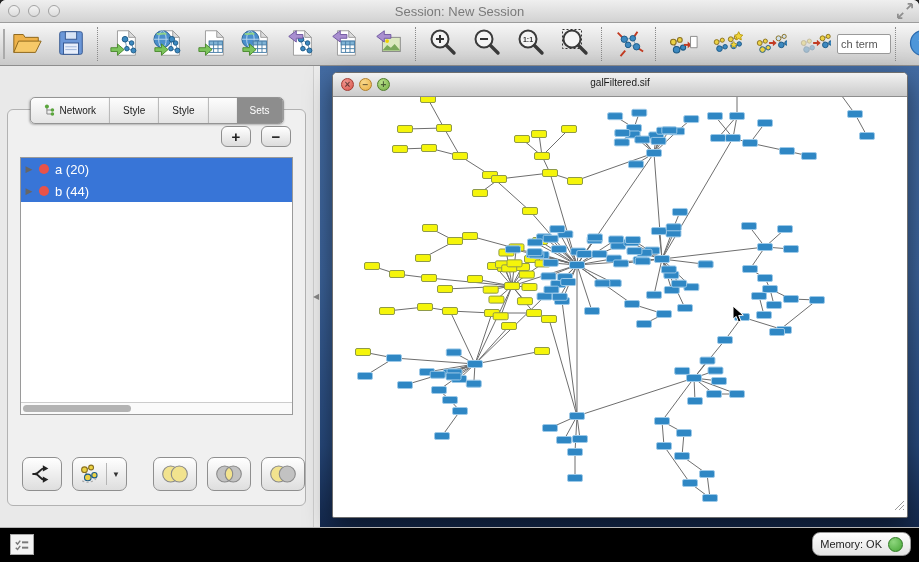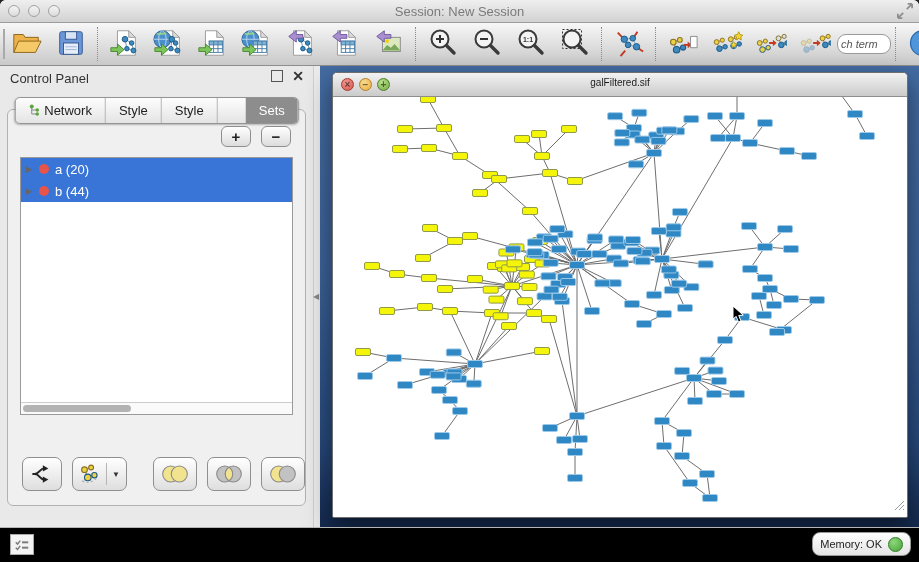--- a/index.html
+++ b/index.html
@@ -14,33 +14,33 @@
   .fsicon{position:absolute;right:6px;top:3px;}
   
   .toolbar{position:absolute;left:0;top:23px;width:100%;height:42px;
     background:linear-gradient(#f7f7f7,#c9c9c9);border-bottom:1px solid #8e8e8e;
     display:flex;align-items:center;}
   .tb-grip{width:5px;height:30px;margin-left:3px;border-left:1px solid #aaa;border-right:1px solid #aaa;}
   .tb-btn{width:44px;height:38px;background:none;border:none;padding:2px;display:flex;
           align-items:center;justify-content:center;}
   .tb-btn svg{width:32px;height:30px;}
   .tb-sep{width:1px;height:34px;margin:0 4px;border-left:1px dotted #8a8a8a;}
-  .tb-search{width:46px;height:18px;border:1px solid #9a9a9a;border-radius:9px;
-             font-style:italic;font-size:11px;color:#555;padding:0 3px;background:#fff;}
+  .tb-search{width:46px;height:18px;border:1px solid #9a9a9a;border-radius:2px;
+             font-size:11px;color:#555;padding:0 3px;background:#fff;}
   
   .main{position:absolute;left:0;top:66px;width:100%;height:462px;display:flex;}
   .control-panel{position:relative;width:313px;height:100%;background:#e9e9e9;}
   .cp-header{position:absolute;left:0;top:0;width:100%;height:24px;}
   .cp-title{position:absolute;left:10px;top:5px;font-size:13px;color:#333;}
   .cp-float{position:absolute;right:30px;top:4px;width:12px;height:12px;border:1.5px solid #555;box-sizing:border-box;}
   .cp-close{position:absolute;right:9px;top:2px;font-size:14px;font-weight:bold;color:#333;}
   .cp-tabs{position:absolute;left:50%;transform:translateX(-50%);top:31px;display:flex;height:25px;
      border:1px solid #949494;border-radius:5px;overflow:hidden;z-index:5;
      background:linear-gradient(#fdfdfd,#e4e4e4);box-shadow:0 1px 2px rgba(0,0,0,.25);}
-  .cp-tab{display:flex;align-items:center;gap:5px;padding:4px 13px;font-size:13px;color:#222;
+  .cp-tab{display:flex;align-items:center;gap:5px;padding:4px 13px;font-size:10px;color:#222;
      border-right:1px solid #b5b5b5;background:transparent;border-top:none;border-bottom:none;border-left:none;}
   .cp-tab:last-child{border-right:none;}
   .cp-tab.active{background:#8d8d8d;color:#fff;margin-left:28px;}
   .cp-box{position:absolute;left:7px;right:7px;top:43px;bottom:22px;border:1px solid #b2b2b2;
      border-radius:6px;background:#f0f0f0;}
   .pm-row{position:absolute;right:14px;top:16px;display:flex;gap:10px;}
   .pm-btn{width:30px;height:21px;border:1px solid #8f8f8f;border-radius:6px;
      background:linear-gradient(#ffffff,#dcdcdc);font-size:15px;font-weight:bold;color:#222;
      line-height:17px;text-align:center;padding:0;}
   .sets-list{position:absolute;left:12px;right:12px;top:47px;bottom:90px;background:#fff;
@@ -396,25 +396,20 @@
               <circle cx="12" cy="12" r="10" fill="#4e96d9" stroke="#2a69ad"></circle>
               <text x="12" y="16.5" text-anchor="middle" font-size="13" font-weight="bold" fill="#fff" font-family="Liberation Sans,sans-serif">?</text>
             </svg></span>
         </button>
       </span>
   </div>
 
   <div class="main">
 
     <div class="control-panel">
-      <div class="cp-header">
-        <span class="cp-title">Control Panel</span>
-        <span class="cp-float"></span>
-        <span class="cp-close">✕</span>
-      </div>
       <div class="cp-tabs" id="cp-tabs">
           <button class="cp-tab">
             <svg width="11" height="13" viewBox="0 0 11 13">
               <line x1="3" y1="3" x2="3" y2="10" stroke="#888"></line>
               <line x1="3" y1="6" x2="8" y2="6" stroke="#888"></line>
               <line x1="3" y1="10" x2="8" y2="10" stroke="#888"></line>
               <circle cx="3" cy="2.5" r="2" fill="#5aa53c"></circle>
               <circle cx="8.5" cy="6" r="1.8" fill="#5aa53c"></circle>
               <circle cx="8.5" cy="10" r="1.8" fill="#5aa53c"></circle>
             </svg>

